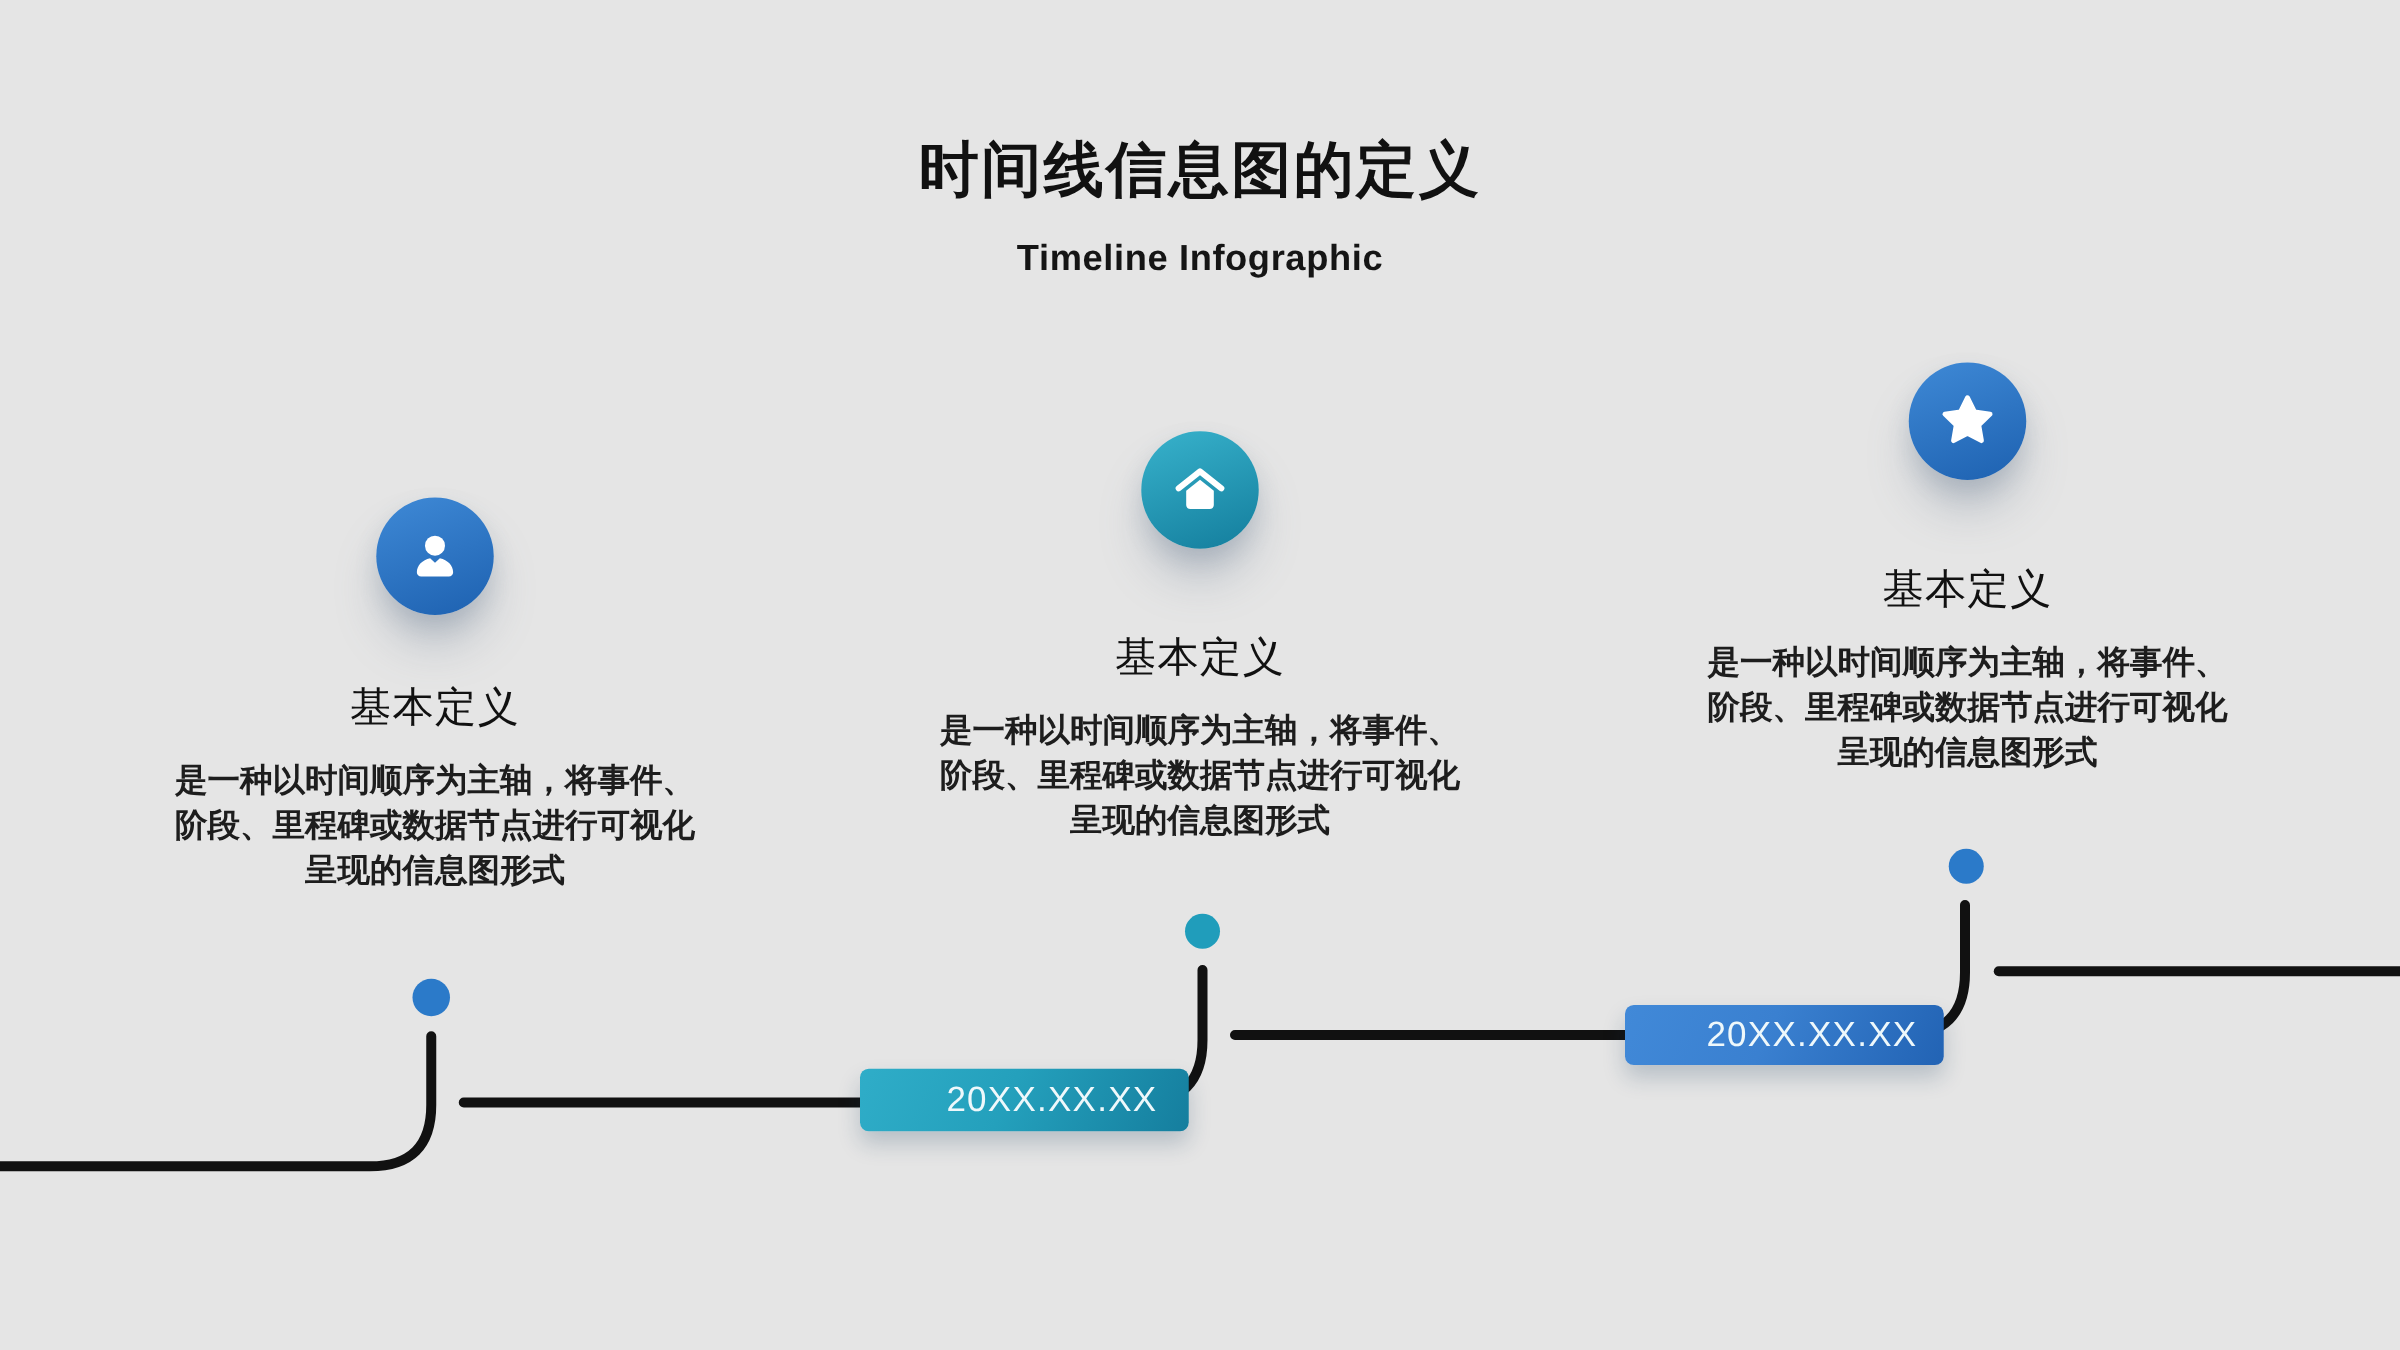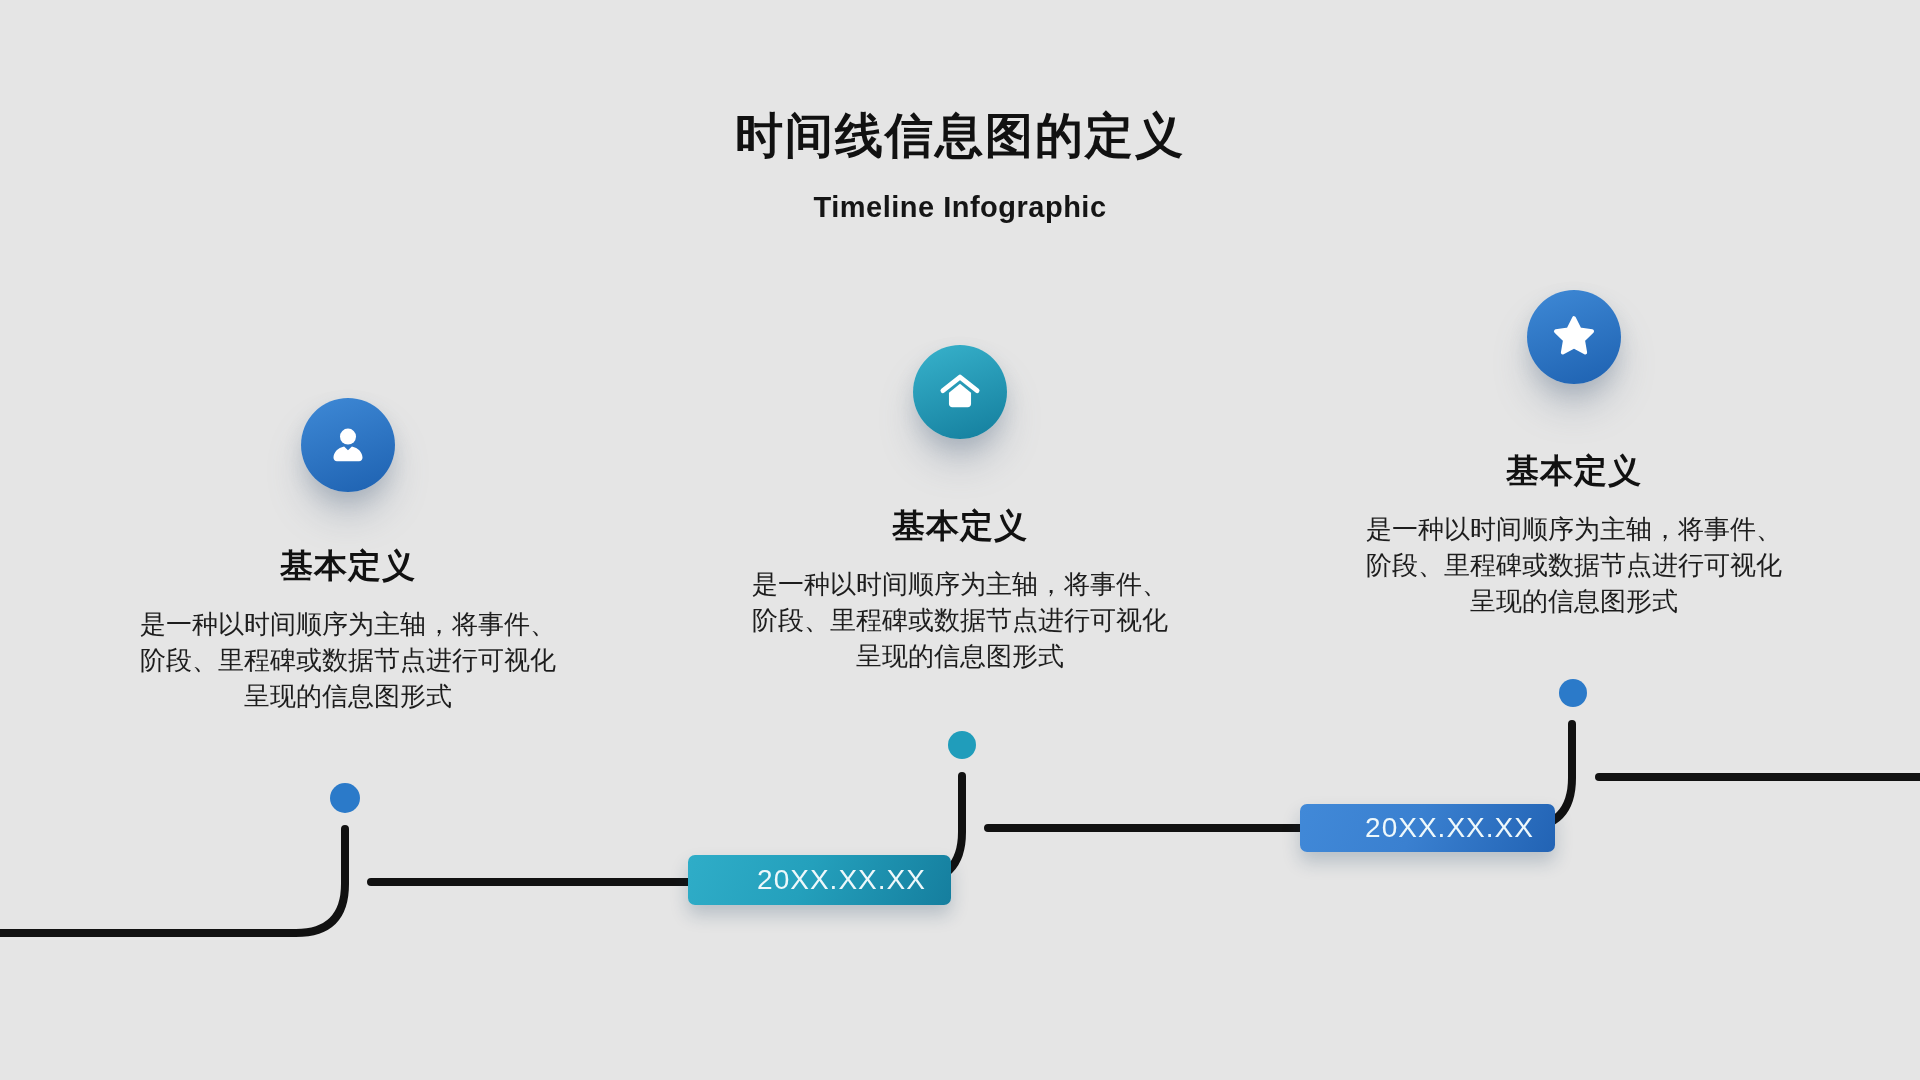--- a/index.html
+++ b/index.html
@@ -35,29 +35,29 @@
   .icon-circle {
     width: 94px; height: 94px; border-radius: 50%;
     margin: 0 auto;
     display: flex; align-items: center; justify-content: center;
     box-shadow: 0 26px 38px -6px rgba(96,116,140,.38), 0 8px 18px rgba(96,116,140,.18);
   }
   .circle-blue { background: linear-gradient(160deg, #3c86d3 8%, #1f63b2 95%); }
   .circle-teal { background: linear-gradient(160deg, #35aec8 8%, #15809f 95%); }
 
   .card h2 {
-    margin: 0; font-size: 33px; font-weight: 700; color: #111;
+    margin: 0; font-size: 33px; font-weight: 400; color: #111;
     letter-spacing: 1px;
   }
   .card-1 h2 { margin-top: 52px; }
   .card-2 h2 { margin-top: 65px; }
   .card-3 h2 { margin-top: 65px; }
   .card p.body {
     margin: 17px auto 0; width: 440px;
-    font-size: 26px; line-height: 36px; color: #1d1d1d; font-weight: 400;
+    font-size: 26px; line-height: 36px; color: #1d1d1d; font-weight: 700;
   }
 
   
   .timeline-svg { position: absolute; left: 0; top: 0; z-index: 1; }
 
   .badge {
     position: absolute; z-index: 2;
     display: flex; align-items: center; justify-content: center;
     border-radius: 7px;
     color: #eef8fb; font-size: 28px; letter-spacing: 1px;

